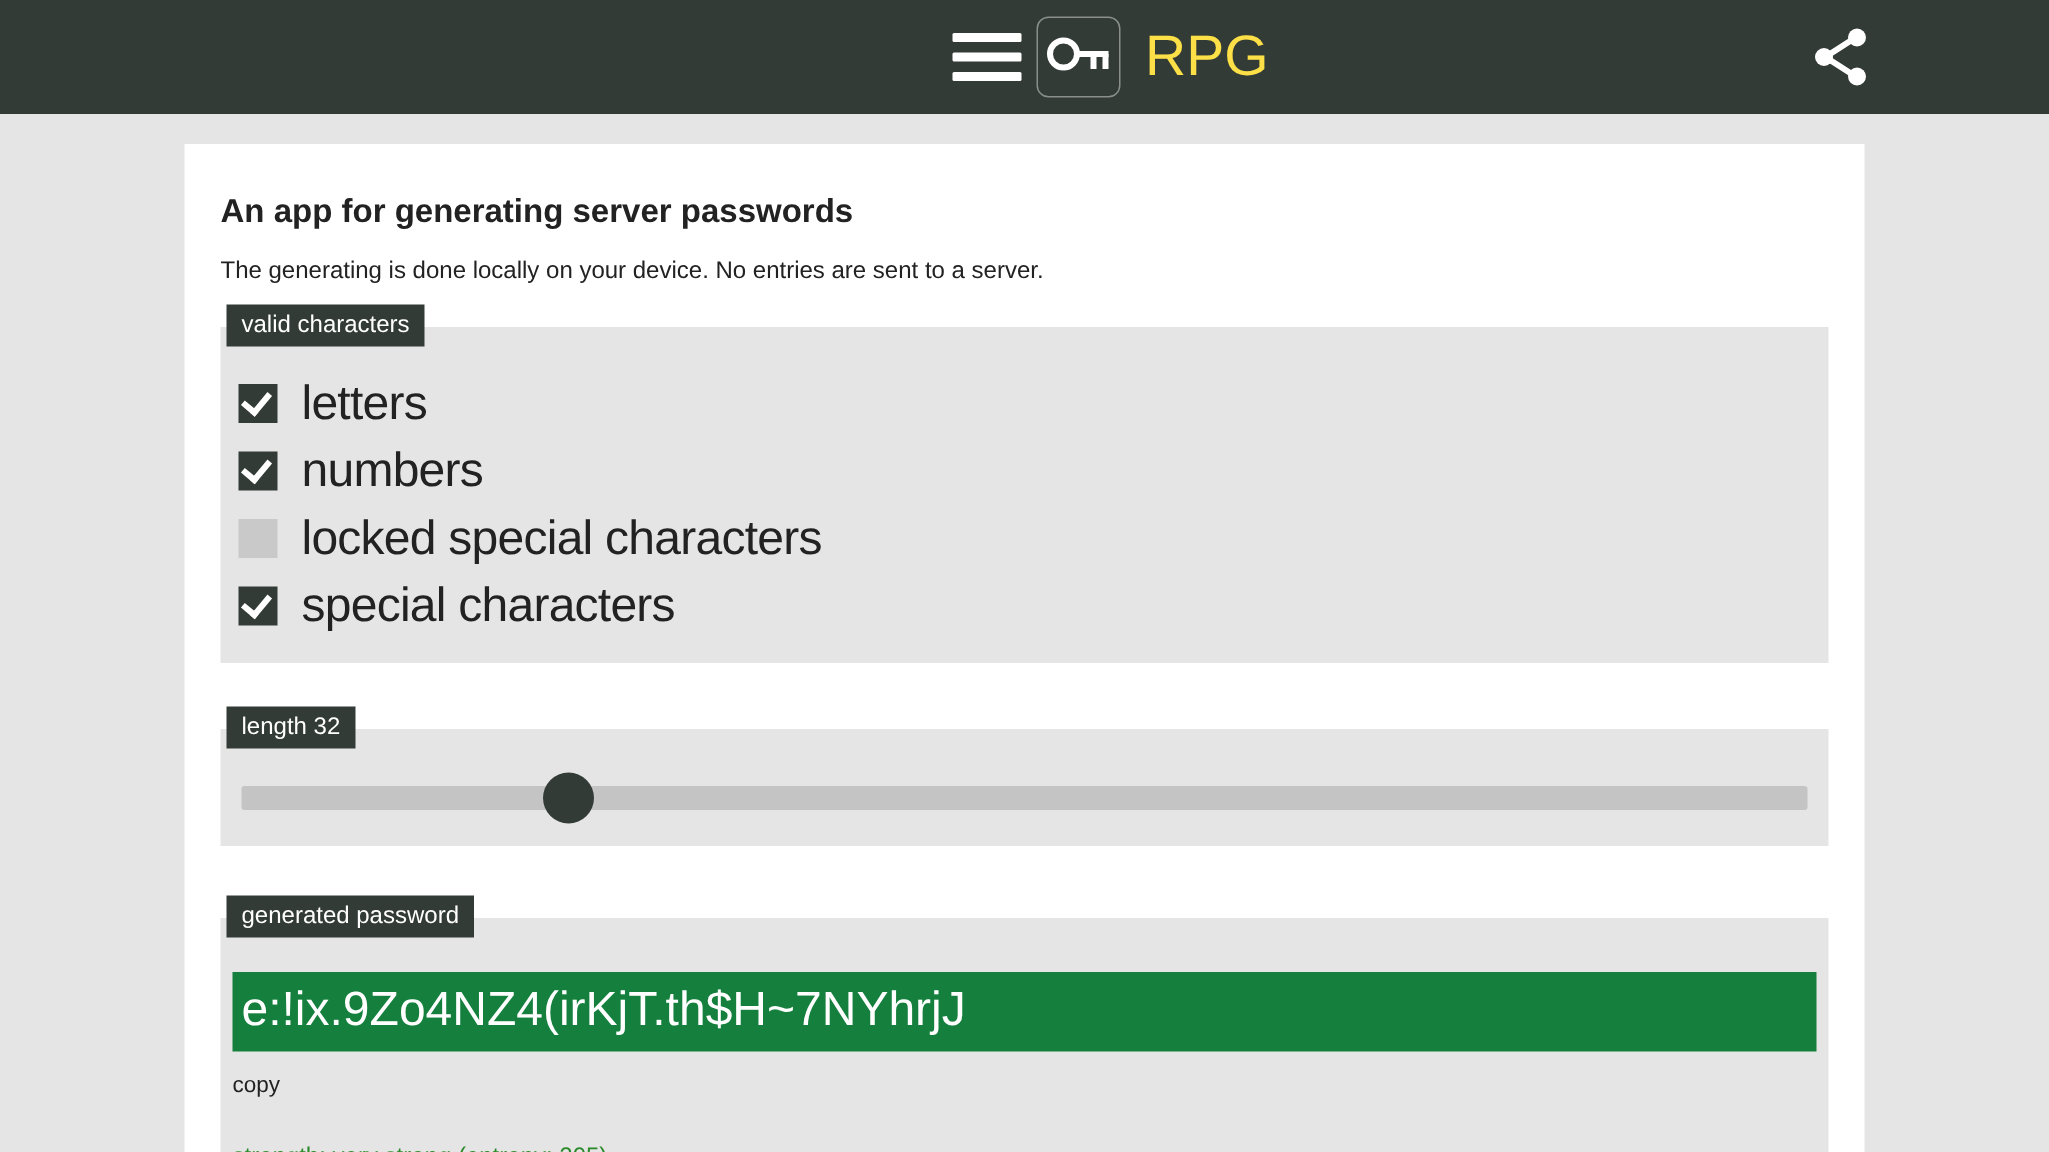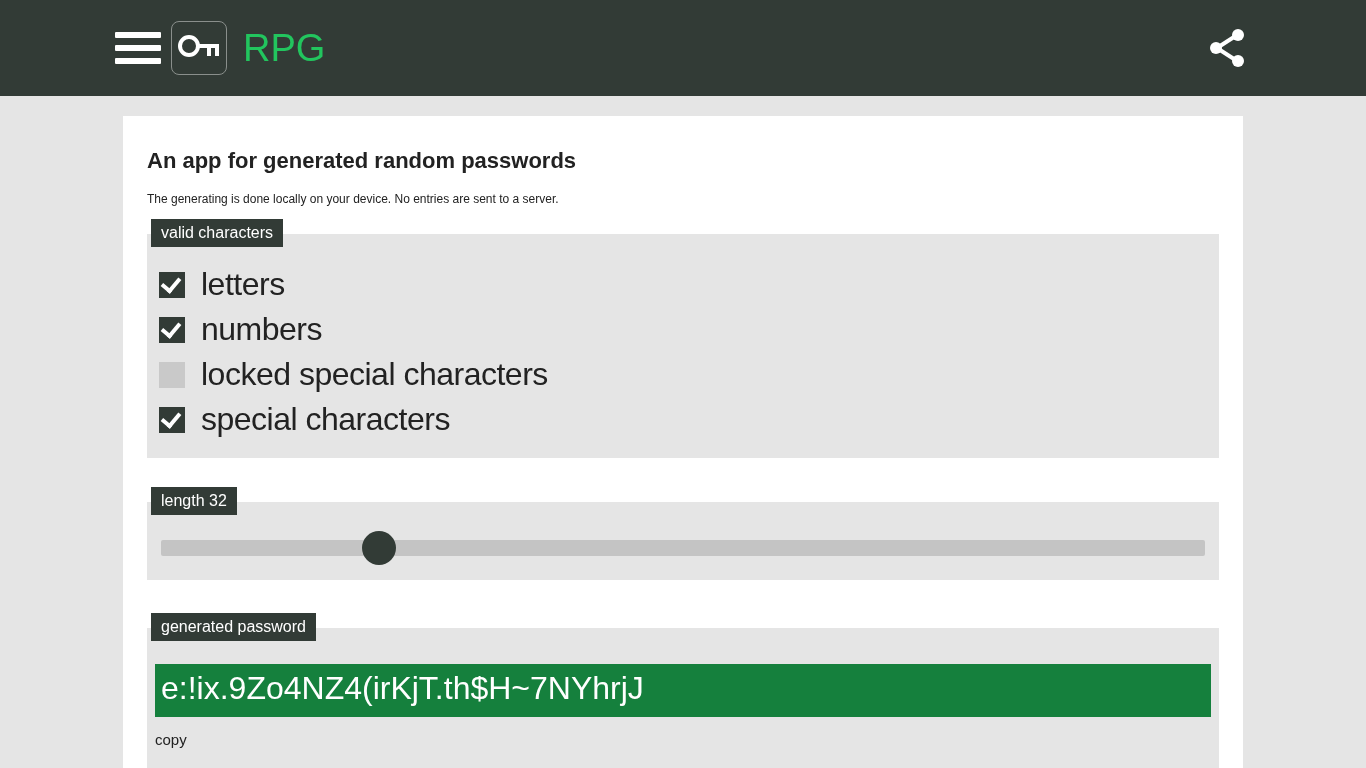--- a/index.html
+++ b/index.html
@@ -14,25 +14,26 @@
   body {
     font-family: Arial, Helvetica, sans-serif;
     background: #e5e5e5;
     color: var(--text);
     overflow-y: scroll;
   }
 
   
   .header {
     background: var(--dark);
-    color: #22c55e;
-    height: 96px;
-    display: flex;
-    align-items: center;
-    position: relative;
+    color: #fde047;
+    height: 76px;
+    display: flex;
+    align-items: center;
+    position: relative;
+    justify-content: center;
   }
   .header-left {
     display: flex;
     align-items: center;
     gap: 10px;
     padding-left: 115px;
   }
   .hamburger {
     width: 46px;
     height: 40px;
@@ -78,21 +79,21 @@
     margin: 20px auto 40px;
     background: #fff;
     padding: 24px 24px 30px;
   }
   .heading {
     font-size: 22px;
     font-weight: bold;
     margin: 8px 0 18px;
   }
   .sub {
-    font-size: 12px;
+    font-size: 16px;
     margin: 0 0 28px;
   }
 
   .section {
     position: relative;
     background: var(--panel);
     margin-top: 18px;
   }
   .section-tag {
     position: absolute;
@@ -207,21 +208,21 @@
       <circle cx="30" cy="8" r="6" fill="#fff"></circle>
       <circle cx="8" cy="21" r="6" fill="#fff"></circle>
       <circle cx="30" cy="34" r="6" fill="#fff"></circle>
       <line x1="12" y1="19" x2="26" y2="10" stroke="#fff" stroke-width="4"></line>
       <line x1="12" y1="23" x2="26" y2="32" stroke="#fff" stroke-width="4"></line>
     </svg>
   </div>
 </div>
 
 <div class="container">
-  <div class="heading">An app for generated random passwords</div>
+  <div class="heading">An app for generating server passwords</div>
   <p class="sub">The generating is done locally on your device. No entries are sent to a server.</p>
 
   <div class="section">
     <div class="section-tag">valid characters</div>
     <div class="chars-body">
       <div class="check-row">
         <div class="checkbox checked"></div>
         <div class="check-label">letters</div>
       </div>
       <div class="check-row">

